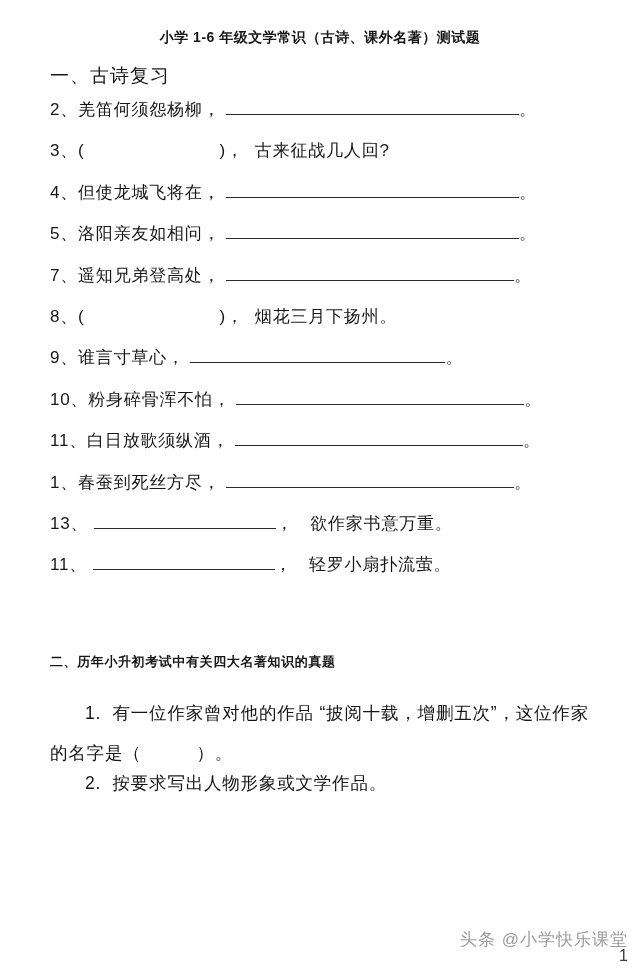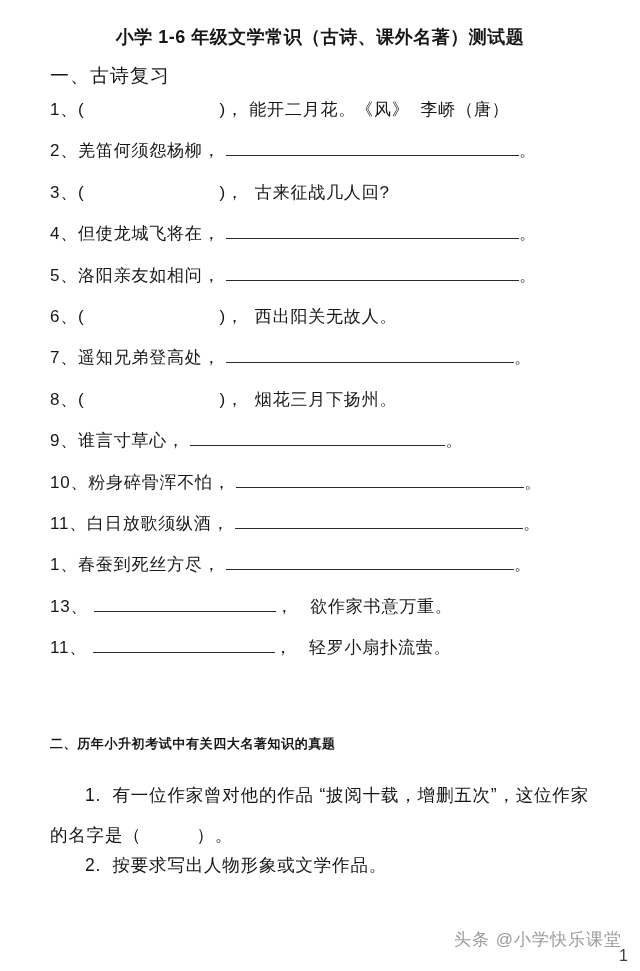--- a/index.html
+++ b/index.html
@@ -16,21 +16,21 @@
     position: relative;
   }
   .page {
     padding: 26px 50px 0 50px;
     box-sizing: border-box;
     width: 640px;
     height: 971px;
     position: relative;
   }
   .doc-title {
-    font-size: 18px;
+    font-size: 14px;
     font-weight: bold;
     text-align: center;
     line-height: 22px;
     letter-spacing: 0.5px;
     white-space: pre;
   }
   .sec1-heading {
     font-size: 19px;
     font-weight: normal;
     margin-top: 17px;
@@ -69,21 +69,21 @@
     font-size: 17.5px;
     line-height: 22px;
     letter-spacing: 0.8px;
     white-space: pre;
   }
   .s2-item1-l1 { margin-top: 29px; padding-left: 35px; }
   .s2-item1-l2 { margin-top: 18px; }
   .s2-item2   { margin-top: 8px; padding-left: 35px; }
   .watermark {
     position: absolute;
-    right: 18px;
+    right: 12px;
     top: 928px;
     font-size: 17px;
     color: #9b9b9b;
     letter-spacing: 1px;
     white-space: pre;
     margin-left: 6px;
   }
   .page-number {
     position: absolute;
     right: 12px;
@@ -96,31 +96,29 @@
 <body>
 
 <div class="page">
 
   <div class="doc-title">小学 1-6 年级文学常识（古诗、课外名著）测试题</div>
 
   <div class="sec1-heading">一、古诗复习</div>
 
   <div class="q-list">
 
-    <div class="q-line"><span>1、(</span><span class="blank blank-paren" style="width:135px"></span><span>)， 能开二月花。《风》  李峤（唐）</span></div>
 
     <div class="q-line"><span>2、羌笛何须怨杨柳， </span><span class="blank blank-underline" style="width:293px"></span><span>。</span></div>
 
     <div class="q-line"><span>3、(</span><span class="blank blank-paren" style="width:135px"></span><span>)，  古来征战几人回?</span></div>
 
     <div class="q-line"><span>4、但使龙城飞将在， </span><span class="blank blank-underline" style="width:293px"></span><span>。</span></div>
 
     <div class="q-line"><span>5、洛阳亲友如相问， </span><span class="blank blank-underline" style="width:293px"></span><span>。</span></div>
 
-    <div class="q-line"><span>6、(</span><span class="blank blank-paren" style="width:135px"></span><span>)，  西出阳关无故人。</span></div>
 
     <div class="q-line"><span>7、遥知兄弟登高处， </span><span class="blank blank-underline" style="width:288px"></span><span>。</span></div>
 
     <div class="q-line"><span>8、(</span><span class="blank blank-paren" style="width:135px"></span><span>)，  烟花三月下扬州。</span></div>
 
     <div class="q-line"><span>9、谁言寸草心， </span><span class="blank blank-underline" style="width:255px"></span><span>。</span></div>
 
     <div class="q-line"><span>10、粉身碎骨浑不怕， </span><span class="blank blank-underline" style="width:288px"></span><span>。</span></div>
 
     <div class="q-line"><span>11、白日放歌须纵酒， </span><span class="blank blank-underline" style="width:288px"></span><span>。</span></div>

